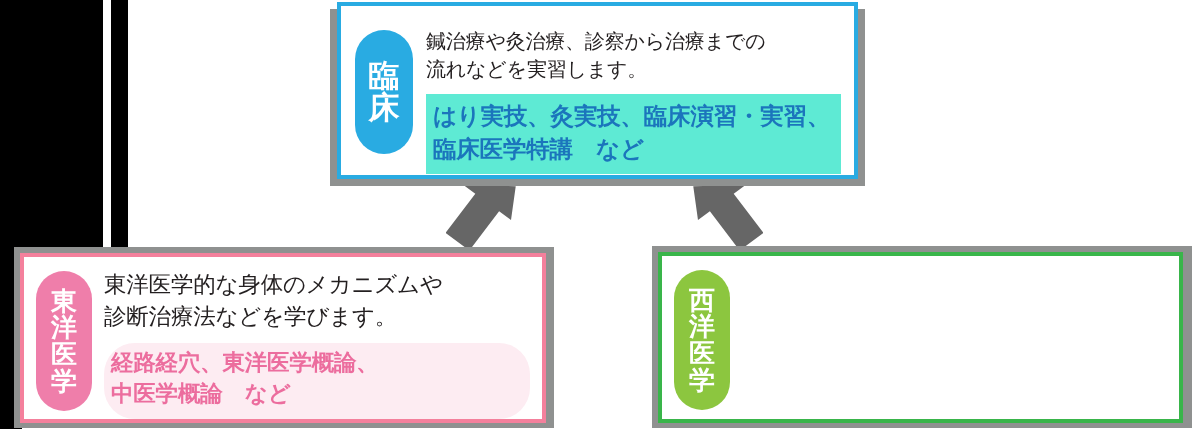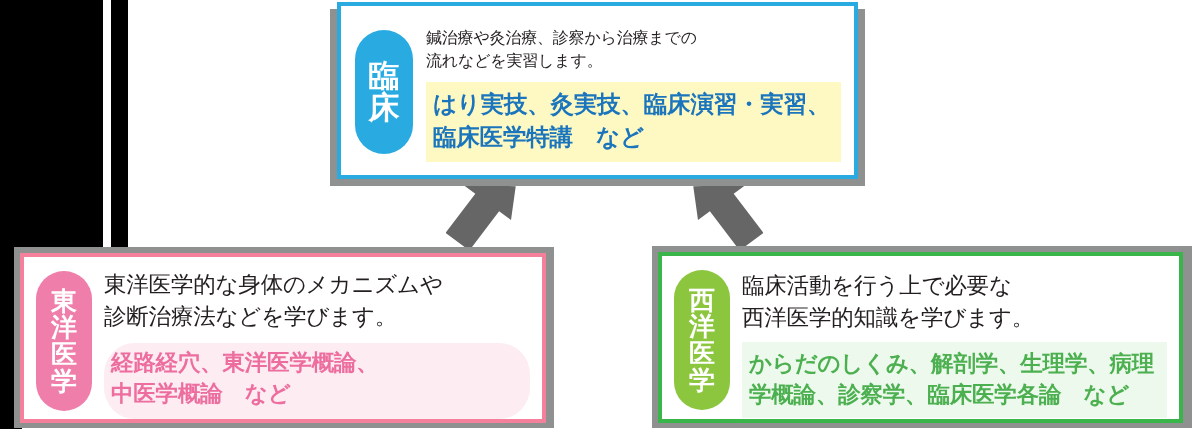--- a/index.html
+++ b/index.html
@@ -94,24 +94,24 @@
   }
   #card-clinical .pill {
     width: 58px;
     height: 124px;
     margin-top: 12px;
     border-radius: 29px;
     background: #29abe2;
     font-size: 31px;
   }
   #card-clinical .body { padding-left: 13px; padding-top: 9px; }
-  #card-clinical .desc { font-size: 16px; }
+  #card-clinical .desc { font-size: 20px; }
   #card-clinical .subjects {
     color: #1b75bc;
-    background: #fef9c3;
+    background: #5eead4;
     font-size: 23.5px;
     margin-top: 10px;
     padding: 6px 8px 8px 7px;
   }
 
   
   #card-oriental {
     left: 20px;
     top: 253px;
     width: 526px;
@@ -232,21 +232,15 @@
   </div>
 
   <div class="card-shadow" id="shadow-western"></div>
   <div class="card" id="card-western">
     <div class="pill">
       <span class="pill-char">西</span>
       <span class="pill-char">洋</span>
       <span class="pill-char">医</span>
       <span class="pill-char">学</span>
     </div>
-    <div class="body">
-      <div class="desc">臨床活動を行う上で必要な
-西洋医学的知識を学びます。</div>
-      <div class="subjects">からだのしくみ、解剖学、生理学、病理
-学概論、診察学、臨床医学各論　など</div>
-    </div>
   </div>
 
 </div>
 
 </body></html>

